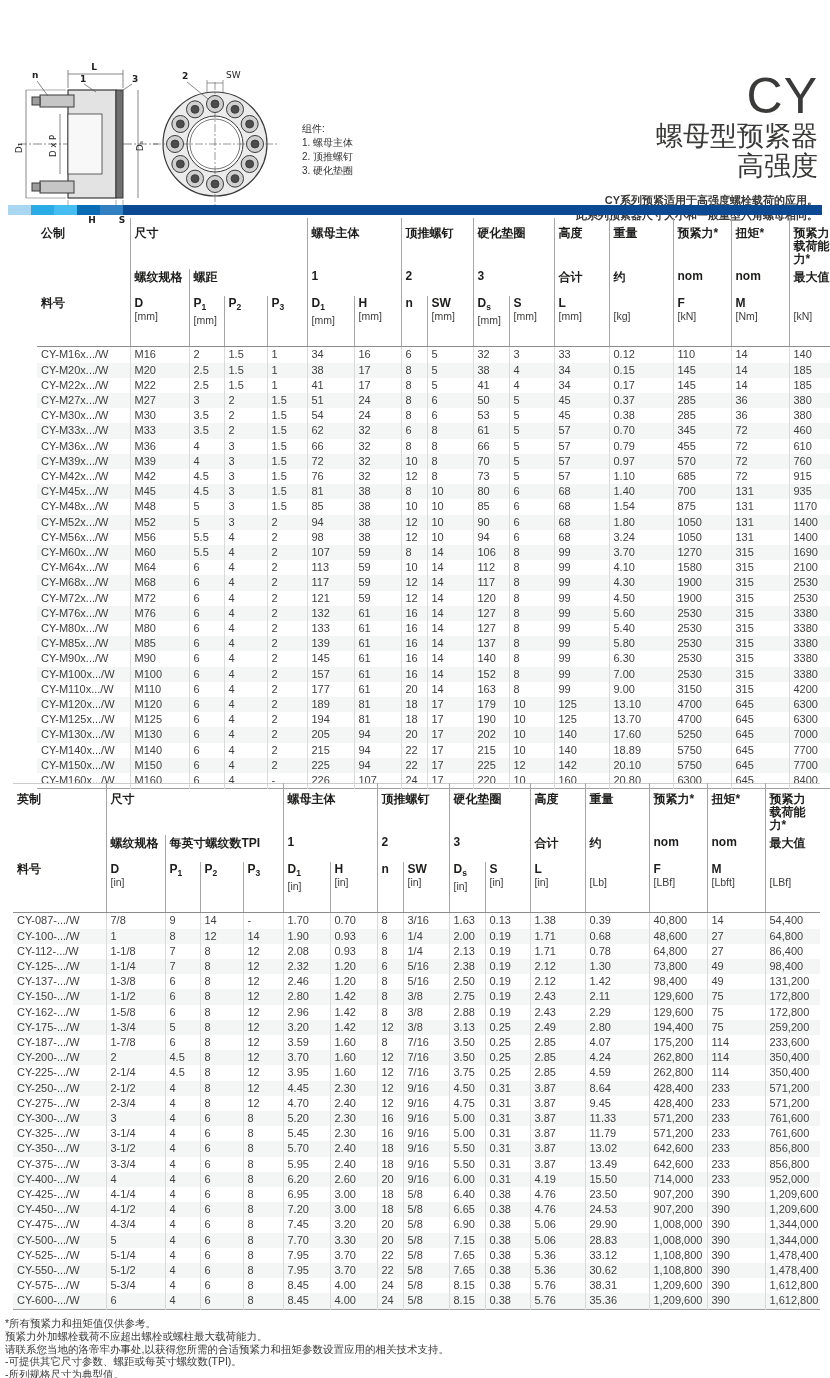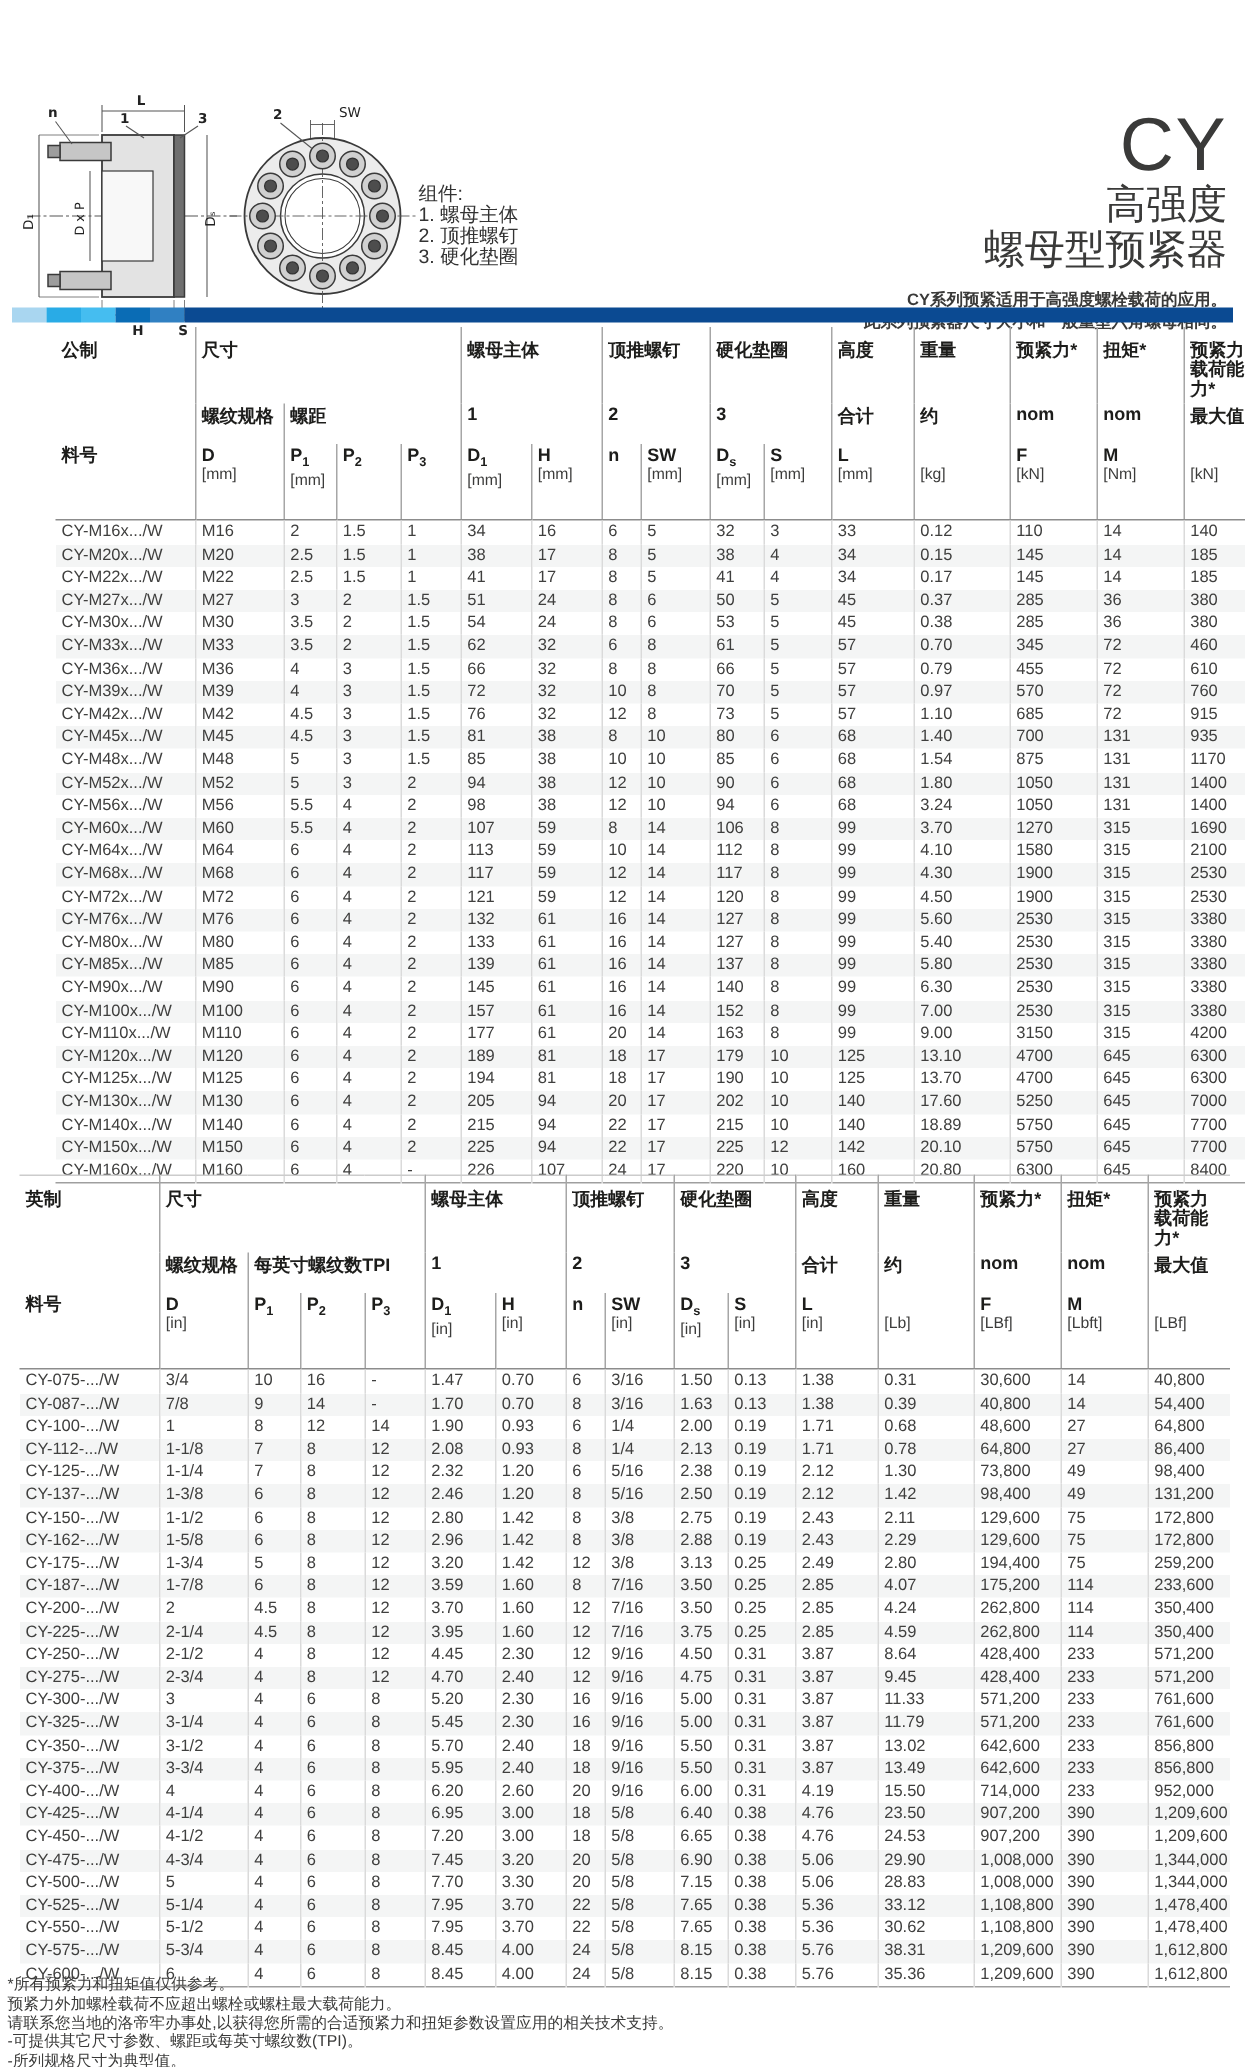--- a/index.html
+++ b/index.html
@@ -5,21 +5,21 @@
   html,body{margin:0;padding:0;background:#ffffff;}
   .page{position:relative;width:830px;height:1378px;background:#ffffff;overflow:hidden;
         font-family:"Liberation Sans","DejaVu Sans",sans-serif;color:#3c3c3b;}
   
   .titleblock{position:absolute;top:54px;right:12px;width:300px;text-align:right;}
   .brand{font-size:50px;line-height:50px;font-weight:400;letter-spacing:1px;color:#3a3a39;margin-top:17px;}
   .sub{font-size:27px;line-height:30px;color:#3a3a39;}
   .desc{margin-top:12px;font-size:11px;font-weight:bold;line-height:15px;color:#3a3a39;}
   
   .diagram{position:absolute;left:10px;top:26px;width:560px;height:200px;}
-  .legend{position:absolute;left:269px;top:96px;font-size:13px;line-height:14px;color:#333;}
+  .legend{position:absolute;left:292px;top:96px;font-size:10px;line-height:14px;color:#333;}
   svg text{font-family:"DejaVu Sans","Liberation Sans",sans-serif;}
   
   .bar{position:absolute;left:8px;top:205px;width:814px;height:10px;display:flex;}
   .bar span{height:100%;width:23px;}
   .bar span:last-child{flex:1;}
   
   table.spec{position:absolute;left:13px;border-collapse:collapse;table-layout:fixed;width:807px;}
   .tbl-metric{top:218px;margin-left:24px;}
   .tbl-imperial{top:783px;border-top:1px solid #cccccc;}
   table.spec th,table.spec td{text-align:left;vertical-align:top;padding:0 4px;overflow:hidden;white-space:nowrap;}
@@ -134,22 +134,22 @@
       <div>
           <div>1.  螺母主体</div>
           <div>2.  顶推螺钉</div>
           <div>3.  硬化垫圈</div>
         </div>
     </div>
   </div>
 
   <div class="titleblock">
     <div class="brand">CY</div>
+    <div class="sub">螺母型预紧器</div>
     <div class="sub">高强度</div>
-    <div class="sub">螺母型预紧器</div>
     <div class="desc">
       <div>CY系列预紧适用于高强度螺栓载荷的应用。</div>
       <div>此系列预紧器尺寸大小和一般重型六角螺母相同。</div>
     </div>
   </div>
 
   <div class="bar" id="accent-bar">
       <span style="background: rgb(169, 214, 240);"></span>
       <span style="background: rgb(41, 171, 230);"></span>
       <span style="background: rgb(69, 189, 240);"></span>
@@ -894,38 +894,20 @@
             <div class="hunit">[Lbft]</div>
           </th>
           <th>
             <div class="hsym"></div>
             <div class="hunit">[LBf]</div>
           </th>
         </tr>
       </thead>
       <tbody>
         <tr>
-          <td>CY-075-.../W</td>
-          <td>3/4</td>
-          <td>10</td>
-          <td>16</td>
-          <td>-</td>
-          <td>1.47</td>
-          <td>0.70</td>
-          <td>6</td>
-          <td>3/16</td>
-          <td>1.50</td>
-          <td>0.13</td>
-          <td>1.38</td>
-          <td>0.31</td>
-          <td>30,600</td>
-          <td>14</td>
-          <td>40,800</td>
-        </tr>
-        <tr>
           <td>CY-087-.../W</td>
           <td>7/8</td>
           <td>9</td>
           <td>14</td>
           <td>-</td>
           <td>1.70</td>
           <td>0.70</td>
           <td>8</td>
           <td>3/16</td>
           <td>1.63</td>

